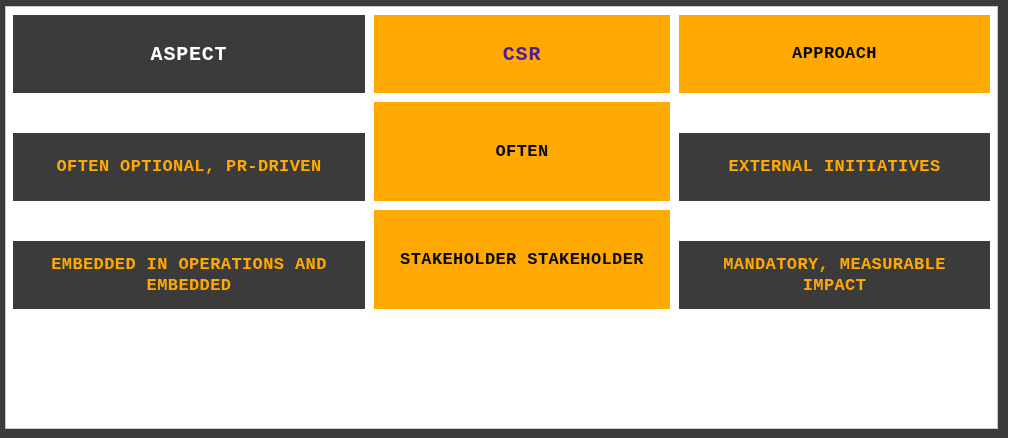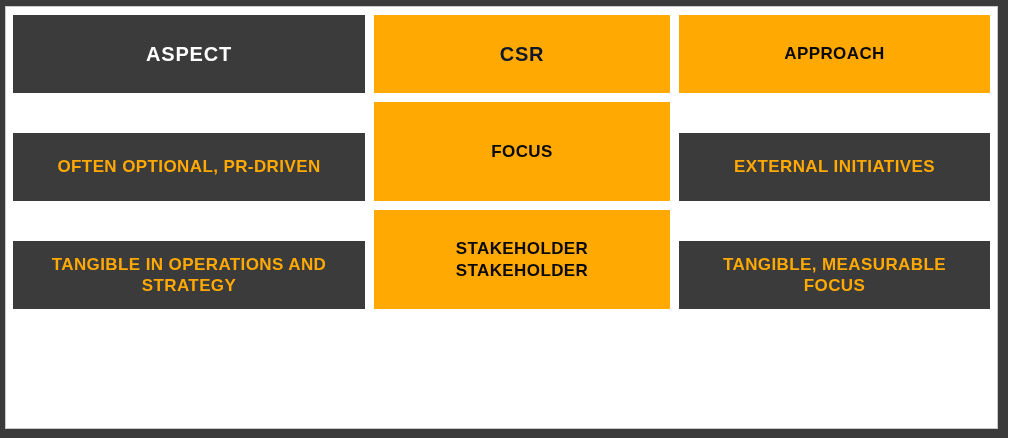--- a/index.html
+++ b/index.html
@@ -1,15 +1,15 @@
 <!DOCTYPE html>
 <html><head>
 <meta charset="utf-8">
 <style>
-  * { margin: 0; padding: 0; box-sizing: border-box; }
+  * { margin: 0; padding: 0; box-sizing: border-box; font-family: Liberation Mono, monospace; }
   html, body {
     width: 1010px; height: 438px;
     background: #ffffff;
     font-family: "Liberation Sans", sans-serif;
   }
   .frame {
     position: absolute;
     top: 0; left: 0;
     width: 1008px; height: 438px;
     background: #ffffff;
@@ -33,37 +33,37 @@
     justify-content: center;
     text-align: center;
     font-weight: bold;
     padding: 6px 20px;
     line-height: 1.25;
     letter-spacing: 0.4px;
   }
   .cell.dark   { background: #3b3b3b; }
   .cell.orange { background: #ffa902; }
   .hdr-aspect  { color: #ffffff; font-size: 20px; letter-spacing: 0.8px; }
-  .hdr-col     { color: #0f172a; font-size: 20px; letter-spacing: 0.8px; }
+  .hdr-col     { color: #4c1d95; font-size: 20px; letter-spacing: 0.8px; }
   .label-cell  { color: #0a0a0a; font-size: 17px; }
   .value-cell  { color: #ffa902; font-size: 17px; margin-top: 31px; }
 </style>
 </head>
 <body>
 
 <div class="frame">
   <div class="grid">
 
     <div class="cell dark hdr-aspect">ASPECT</div>
     <div class="cell orange hdr-col">CSR</div>
 
     <div class="cell orange label-cell">APPROACH</div>
     <div class="cell dark value-cell">OFTEN OPTIONAL, PR-DRIVEN</div>
 
-    <div class="cell orange label-cell">FOCUS</div>
+    <div class="cell orange label-cell">OFTEN</div>
     <div class="cell dark value-cell">EXTERNAL INITIATIVES</div>
-    <div class="cell dark value-cell">TANGIBLE IN OPERATIONS AND STRATEGY</div>
+    <div class="cell dark value-cell">EMBEDDED IN OPERATIONS AND EMBEDDED</div>
 
     <div class="cell orange label-cell">STAKEHOLDER STAKEHOLDER</div>
-    <div class="cell dark value-cell">TANGIBLE, MEASURABLE FOCUS</div>
+    <div class="cell dark value-cell">MANDATORY, MEASURABLE IMPACT</div>
 
   </div>
 </div>
 
 </body></html>

